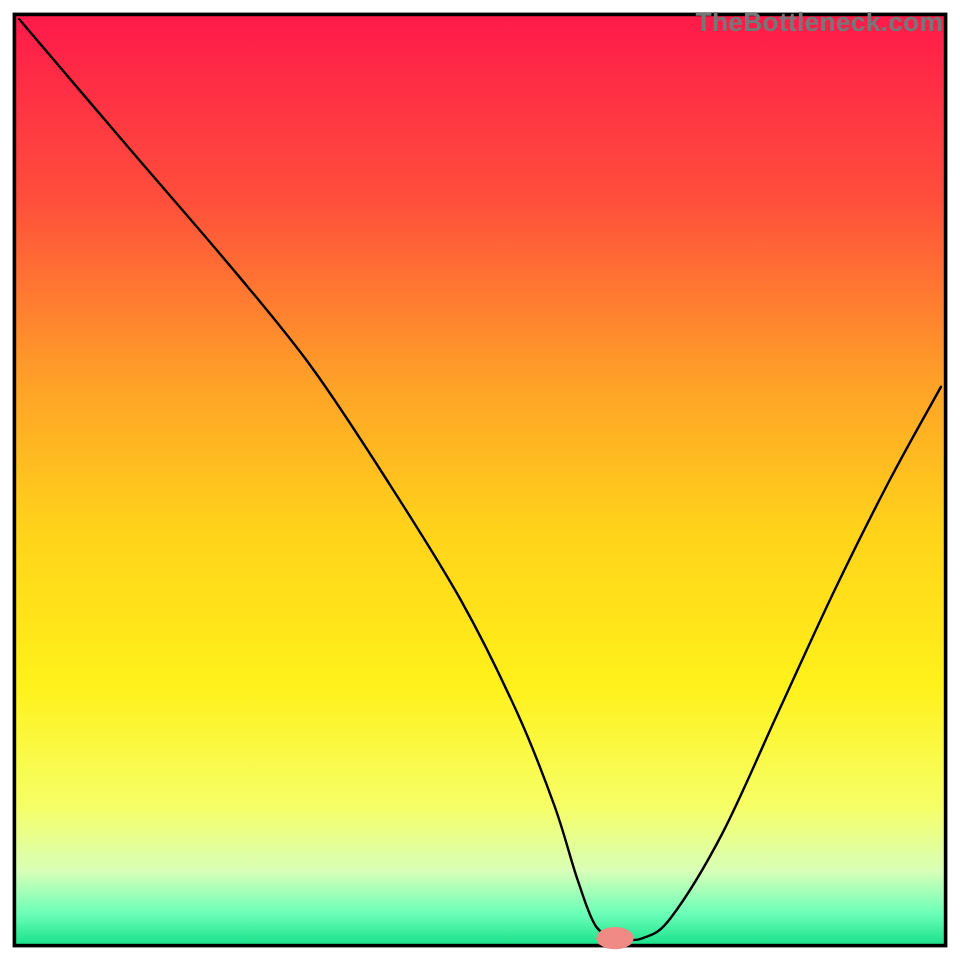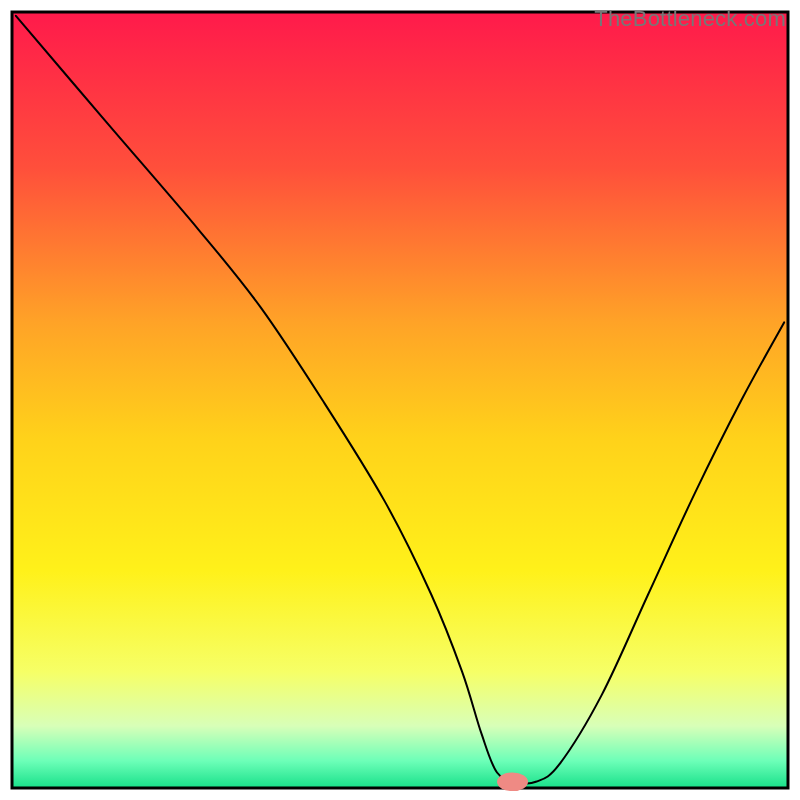--- a/index.html
+++ b/index.html
@@ -11,21 +11,21 @@
   .chart-container {
     position: relative;
     width: 800px;
     height: 800px;
   }
   .watermark {
     position: absolute;
     top: 6px;
     right: 14px;
     font-size: 22px;
-    font-weight: normal;
+    font-weight: bold;
     color: #777;
     letter-spacing: 0.2px;
     z-index: 10;
   }
   svg {
     display: block;
   }
 </style>
 </head>
 <body>

